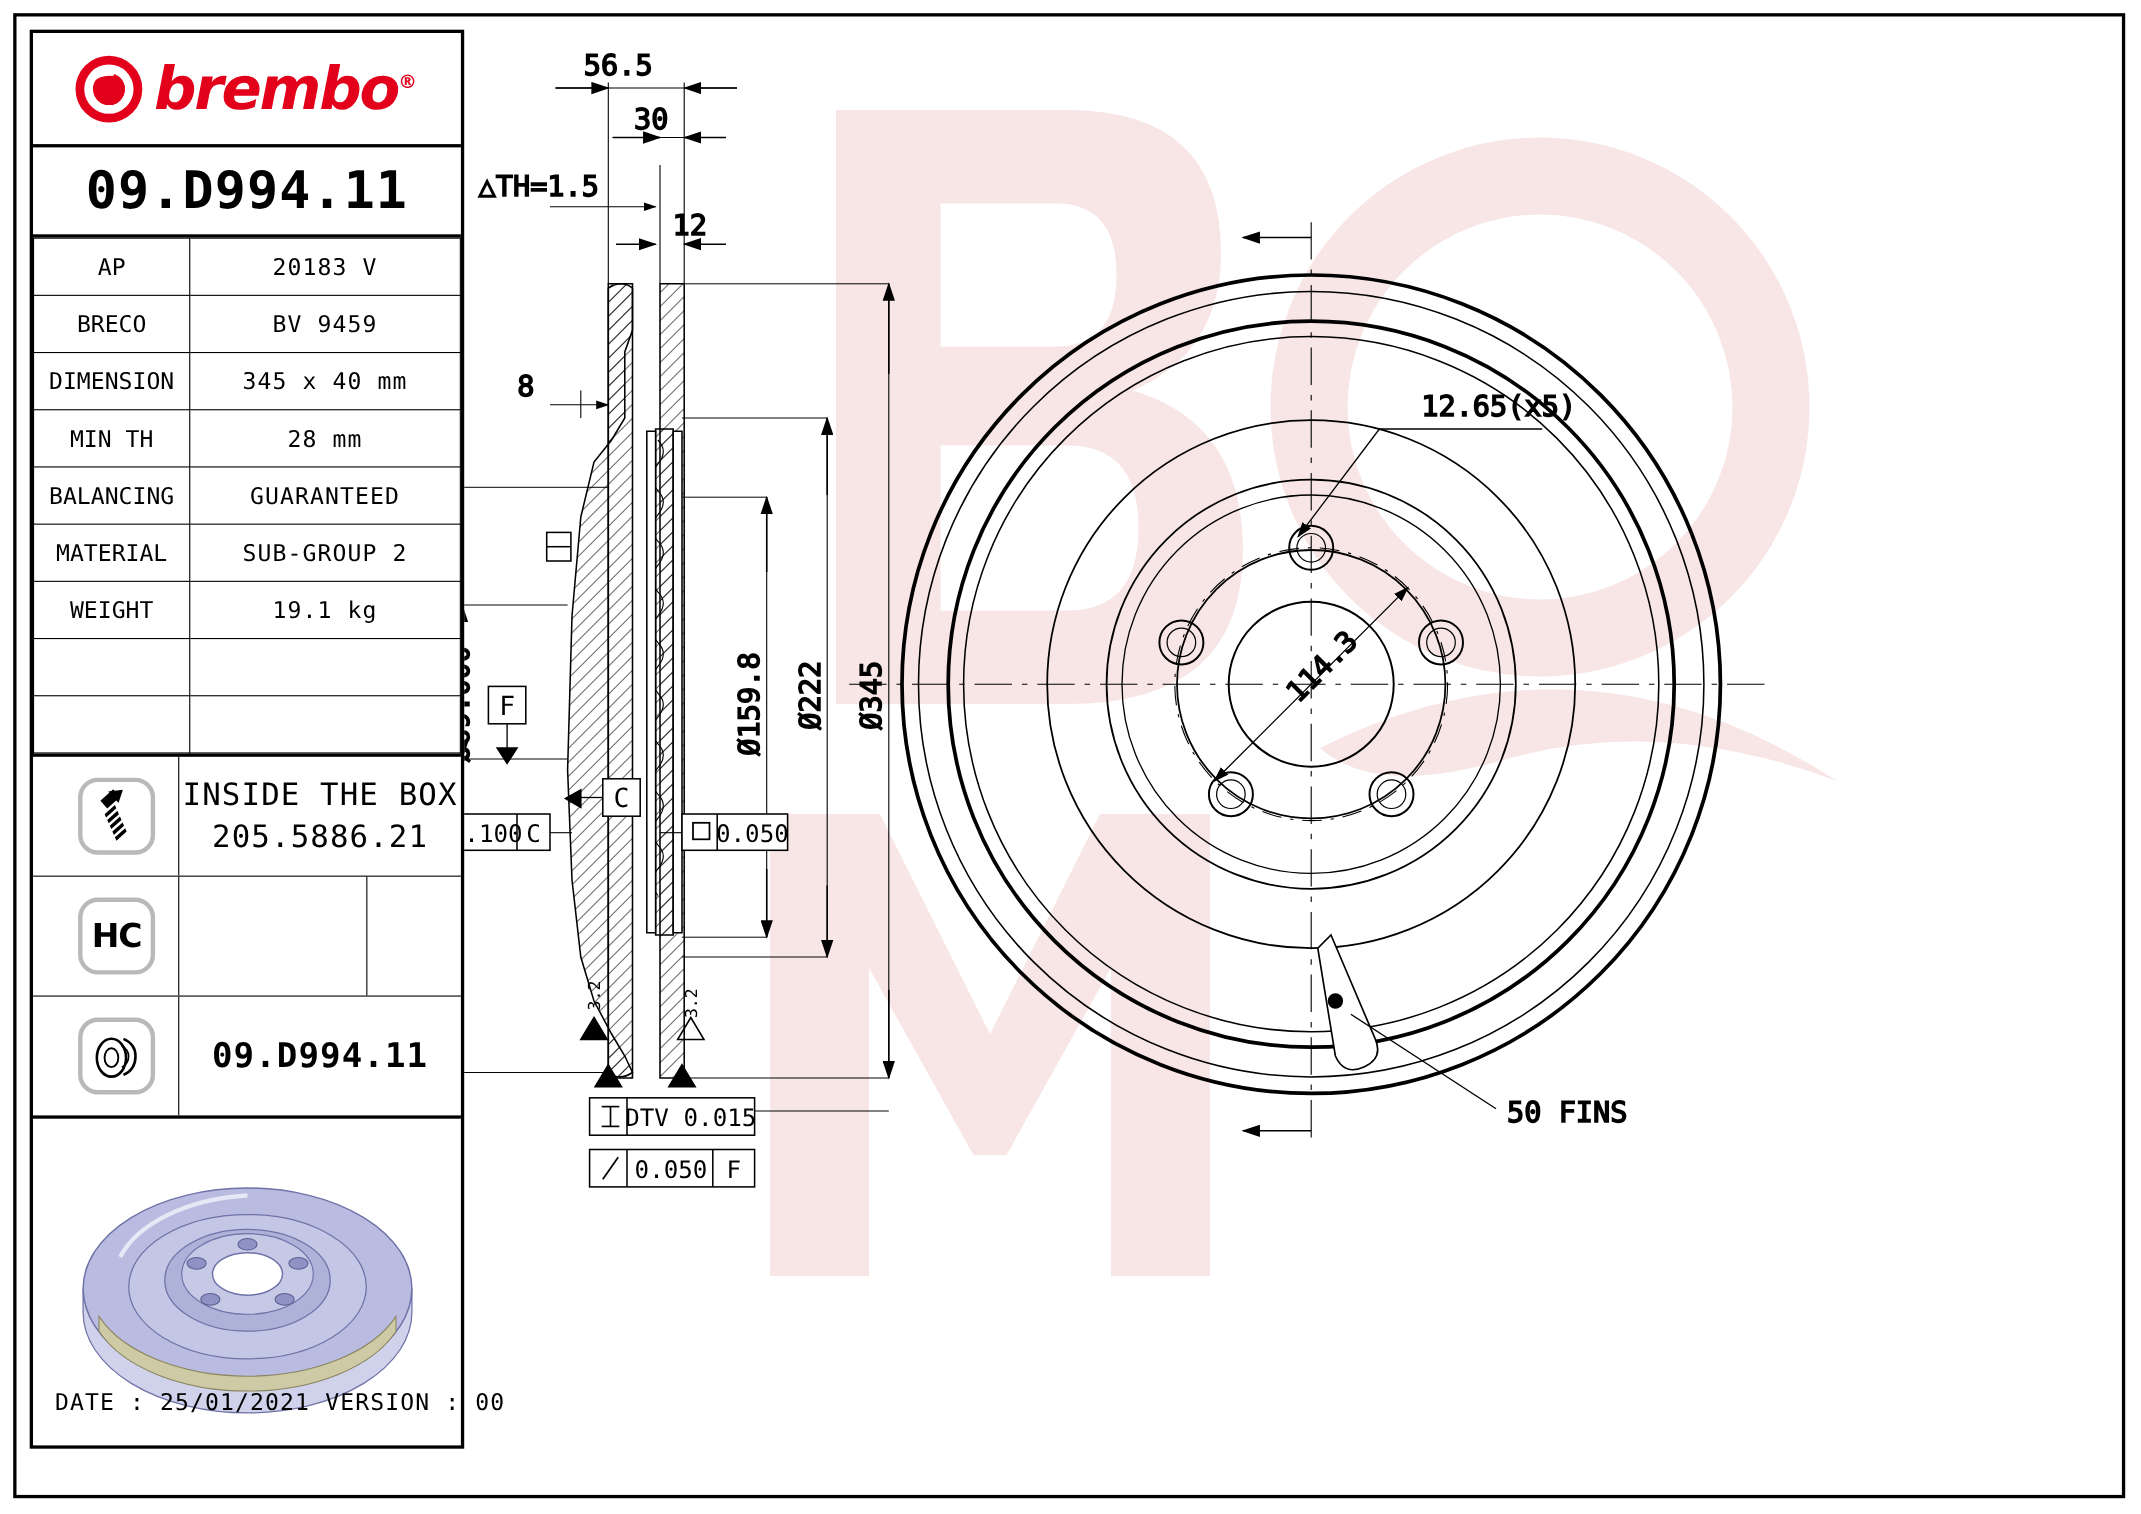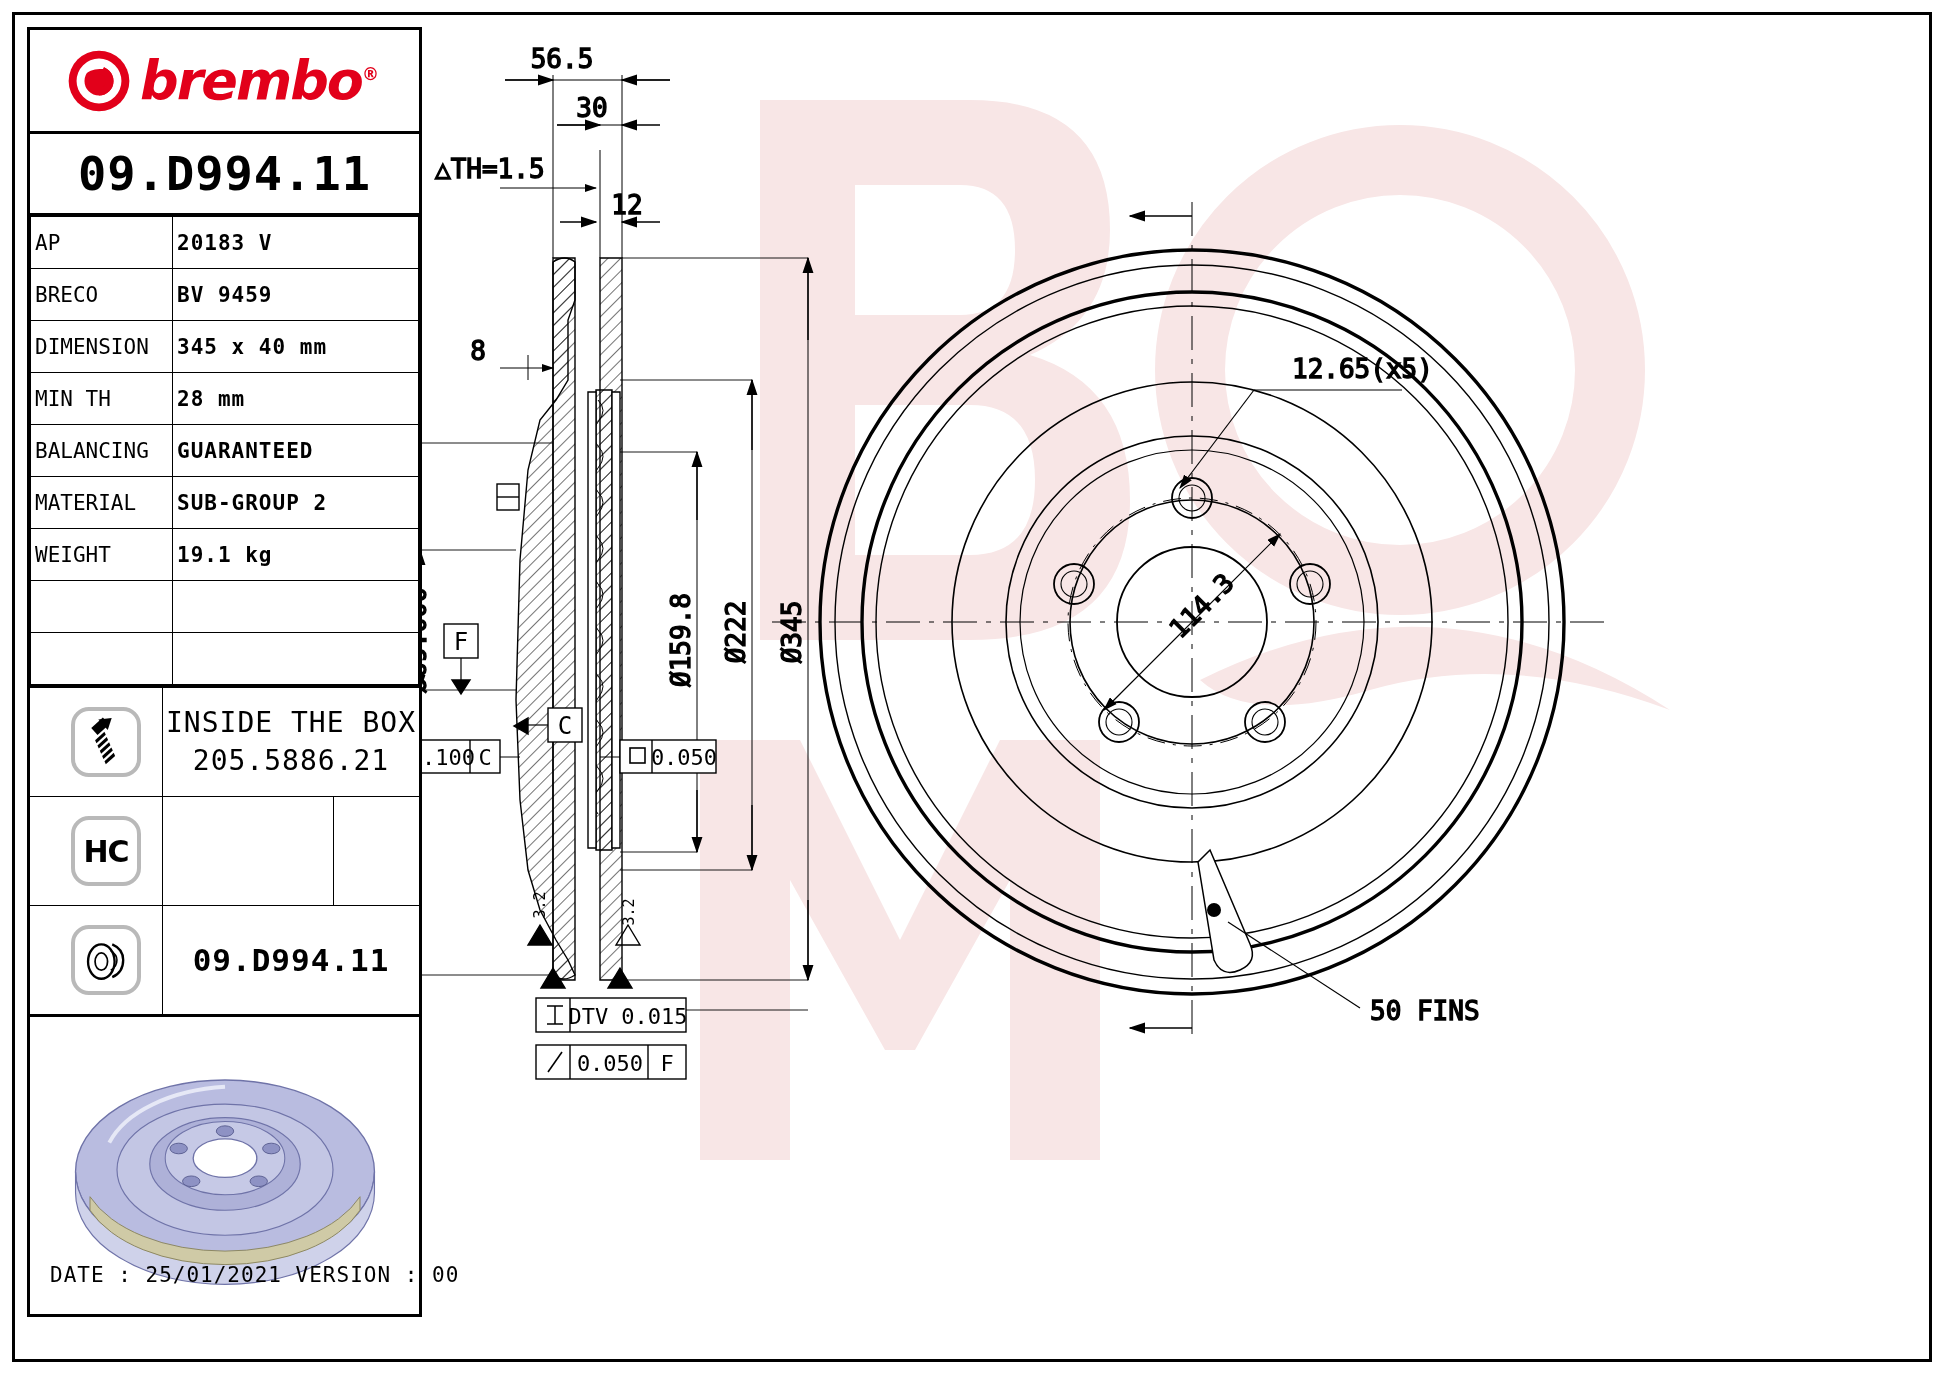--- a/index.html
+++ b/index.html
@@ -17,23 +17,23 @@
   .panel{position:absolute;left:27px;top:27px;width:395px;height:1290px;border:3px solid #000;box-sizing:border-box;background:#fff;}
   .logo-cell{position:relative;height:104px;border-bottom:3px solid #000;box-sizing:border-box;display:flex;align-items:center;padding-left:36px;}
   .logo-mark{width:66px;height:66px;flex:0 0 66px;}
   .logo-word{font-family:"DejaVu Sans","Liberation Sans",sans-serif;font-weight:bold;font-style:italic;font-size:54px;color:#e2001a;letter-spacing:-2px;margin-left:8px;line-height:1;}
   .logo-reg{font-size:17px;vertical-align:super;font-style:normal;}
 
   .code-cell{height:82px;border-bottom:3px solid #000;box-sizing:border-box;display:flex;align-items:center;justify-content:center;}
   .code-cell span{font-size:47px;font-weight:bold;letter-spacing:1px;}
 
   table.spec{width:100%;border-collapse:collapse;table-layout:fixed;}
-  table.spec td{border:1px solid #000;height:51px;font-size:21px;vertical-align:middle;padding:0 4px;overflow:hidden;white-space:nowrap;}
+  table.spec td{border:1px solid #000;height:51px;font-size:21px;text-align:center;vertical-align:middle;padding:0 4px;overflow:hidden;white-space:nowrap;}
   td.k{width:133px;font-size:19px;}
-  td.v{font-size:24px;font-weight:bold;letter-spacing:1px;}
+  td.v{font-size:24px;font-weight:normal;letter-spacing:1px;}
   td.thick-top{border-top:3px solid #000;}
   td.blank{height:51px;}
 
   .icon-row{display:flex;border-top:3px solid #000;border-bottom:1px solid #000;box-sizing:border-box;}
   .icon-cell{width:133px;flex:0 0 133px;border-right:1px solid #000;box-sizing:border-box;display:flex;align-items:center;justify-content:center;height:108px;}
   .icon-text{flex:1;display:flex;flex-direction:column;align-items:center;justify-content:center;font-size:28px;line-height:1.35;letter-spacing:1px;}
   .icon-box{width:70px;height:70px;border:4px solid #b9b9b9;border-radius:18px;display:flex;align-items:center;justify-content:center;box-sizing:border-box;background:#fff;margin-left:20px;}
   .hc-text{font-family:"DejaVu Sans","Liberation Sans",sans-serif;font-weight:bold;font-size:30px;letter-spacing:-1px;}
 
   .icon-row2{display:flex;border-bottom:1px solid #000;box-sizing:border-box;}

